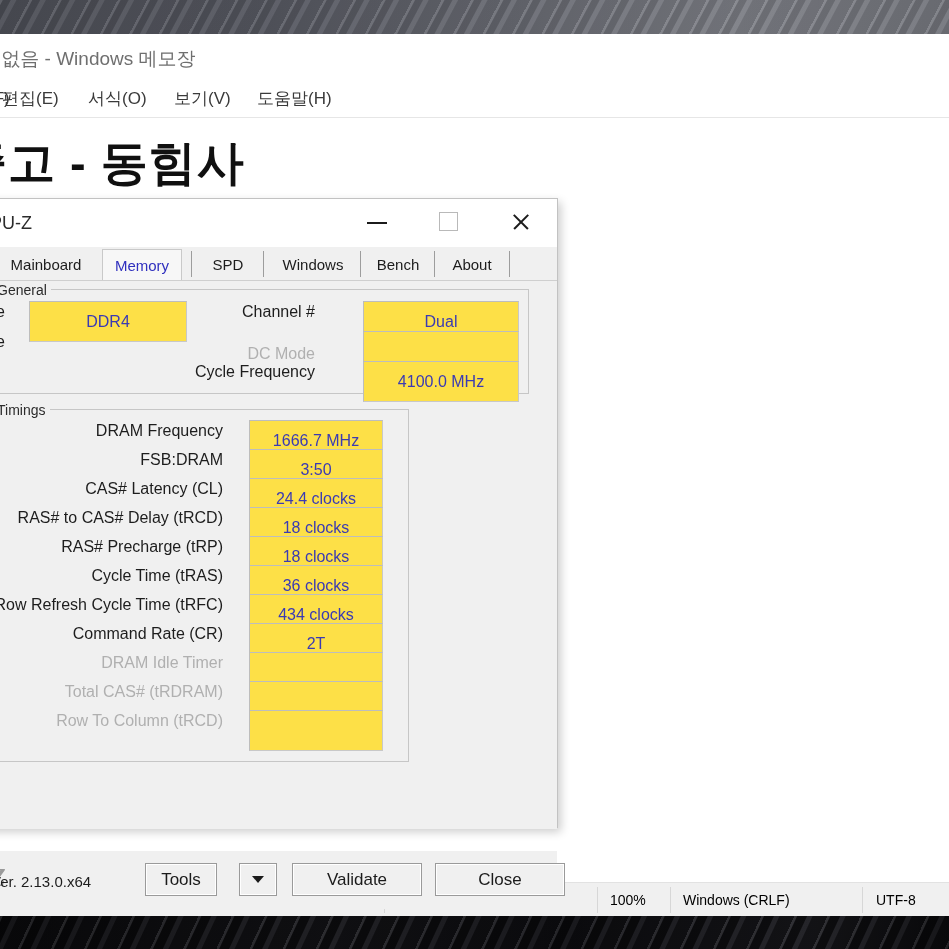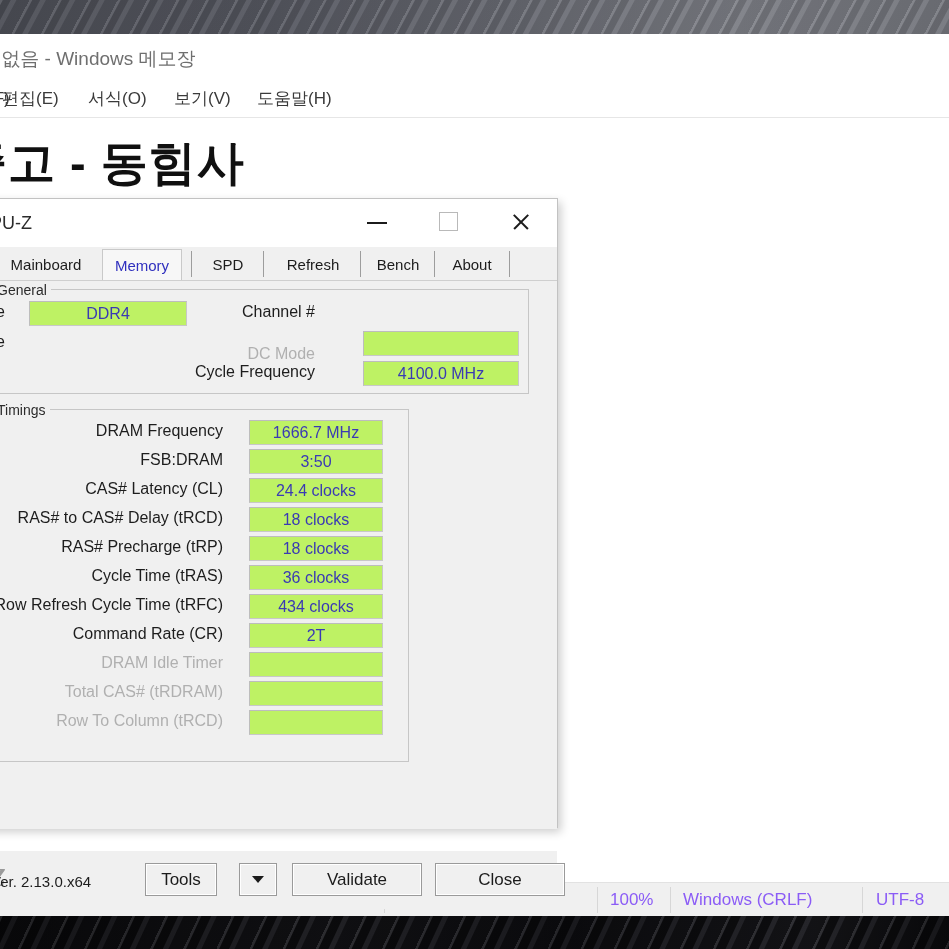--- a/index.html
+++ b/index.html
@@ -64,21 +64,21 @@
     letter-spacing:1px;
   }
 
   #np-status{
     position:absolute;left:0;top:848px;width:949px;height:34px;
     background:#f0f0f0;border-top:1px solid #e2e2e2;
   }
   .st-cell{
     position:absolute;top:0;height:34px;
     display:flex;align-items:center;
-    font-size:17px;color:#8b5cf6;white-space:nowrap;
+    font-size:14px;color:#000000;white-space:nowrap;
   }
   .st-div{position:absolute;top:4px;width:1px;height:26px;background:#d7d7d7;}
 
   
   #cpuz{
     position:absolute;left:-38px;top:198px;width:596px;height:630px;
     background:#f0f0f0;
     border:1px solid #c2c2c2;
     box-shadow:3px 4px 9px rgba(0,0,0,0.20);
     box-sizing:border-box;
@@ -128,21 +128,21 @@
   }
   .gbox-label{
     position:absolute;font-size:14px;color:#2b2b2b;background:#f0f0f0;
     padding:0 4px;white-space:nowrap;
   }
   .fld-label{
     position:absolute;font-size:16px;color:#1d1d1d;white-space:nowrap;text-align:right;
   }
   .fld-label.dim{color:#b0b0b0;}
   .fld-box{
-    position:absolute;height:25px;background:#bef264;
+    position:absolute;height:41px;background:#fde047;
     border:1px solid #c8c8c8;
     border-top-color:#bdbdbd;border-left-color:#bdbdbd;
     box-sizing:border-box;
     display:flex;align-items:center;justify-content:center;
     font-size:16px;color:#3a3ab4;white-space:nowrap;
   }
   .fld-box.dim{color:#b0b0b0;}
   #cz-bottombar{
     position:absolute;left:0;top:570px;width:594px;height:58px;background:#f0f0f0;
   }
@@ -232,39 +232,40 @@
       <div id="cz-close-g"></div>
     </div>
 
     <div id="cz-tabstrip">
 
       <div class="cz-tab" style="left:34px;width:98px">Mainboard</div>
       <div class="cz-tab active" style="left:139px;width:80px">Memory</div>
       <div class="cz-tabsep" style="left:228px"></div>
       <div class="cz-tab" style="left:236px;width:58px">SPD</div>
       <div class="cz-tabsep" style="left:300px"></div>
-      <div class="cz-tab" style="left:308px;width:84px">Refresh</div>
+      <div class="cz-tab" style="left:308px;width:84px">Windows</div>
       <div class="cz-tabsep" style="left:397px"></div>
       <div class="cz-tab" style="left:404px;width:62px">Bench</div>
       <div class="cz-tabsep" style="left:471px"></div>
       <div class="cz-tab" style="left:478px;width:62px">About</div>
       <div class="cz-tabsep" style="left:546px"></div>
     </div>
 
     <div id="cz-client">
 
       <div class="gbox" style="left:24px;top:8px;width:542px;height:105px"></div>
       <div class="gbox-label" style="left:30px;top:1px">General</div>
 
       <div class="fld-label" style="left:-10px;top:22px;width:52px">Type</div>
       <div class="fld-box" style="left:66px;top:20px;width:158px">DDR4</div>
 
       <div class="fld-label" style="left:-10px;top:52px;width:52px">Size</div>
 
       <div class="fld-label" style="left:200px;top:22px;width:152px">Channel #</div>
+      <div class="fld-box" style="left:400px;top:20px;width:156px">Dual</div>
 
       <div class="fld-label dim" style="left:200px;top:64px;width:152px">DC Mode</div>
       <div class="fld-box dim" style="left:400px;top:50px;width:156px"></div>
 
       <div class="fld-label" style="left:180px;top:82px;width:172px">Cycle Frequency</div>
       <div class="fld-box" style="left:400px;top:80px;width:156px">4100.0 MHz</div>
 
       <div class="gbox" style="left:24px;top:128px;width:422px;height:353px"></div>
       <div class="gbox-label" style="left:30px;top:121px">Timings</div>
 

